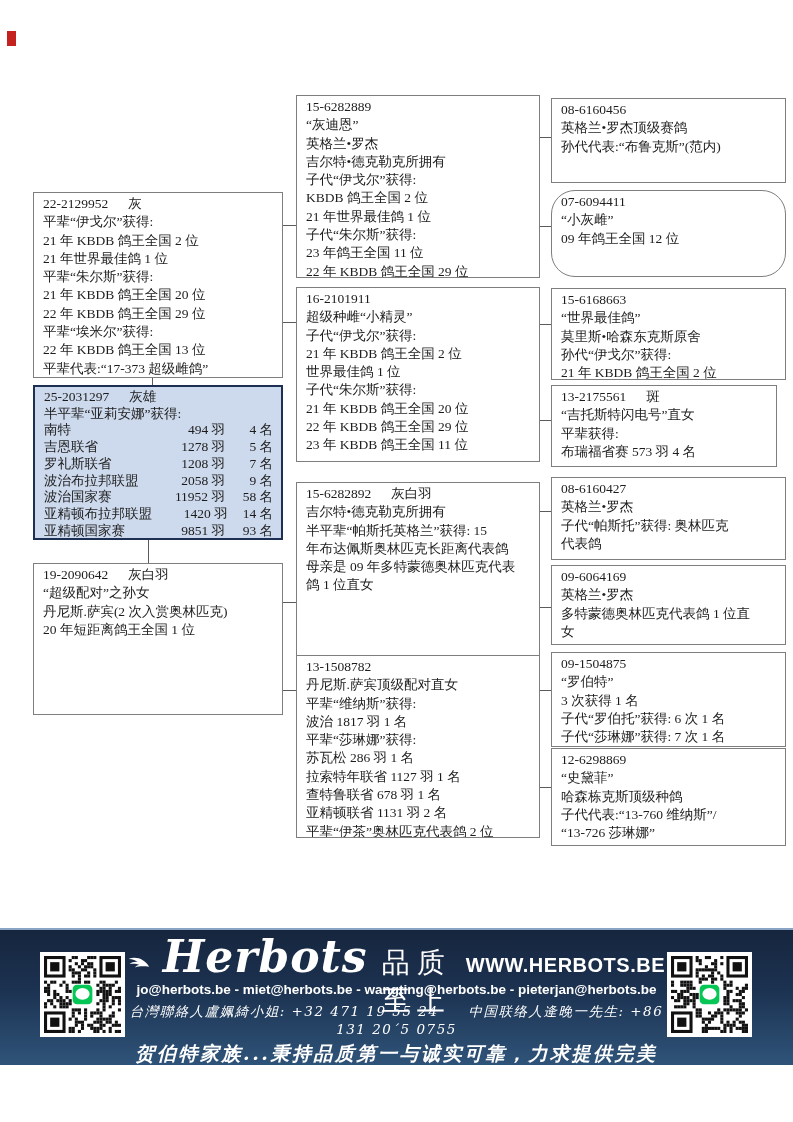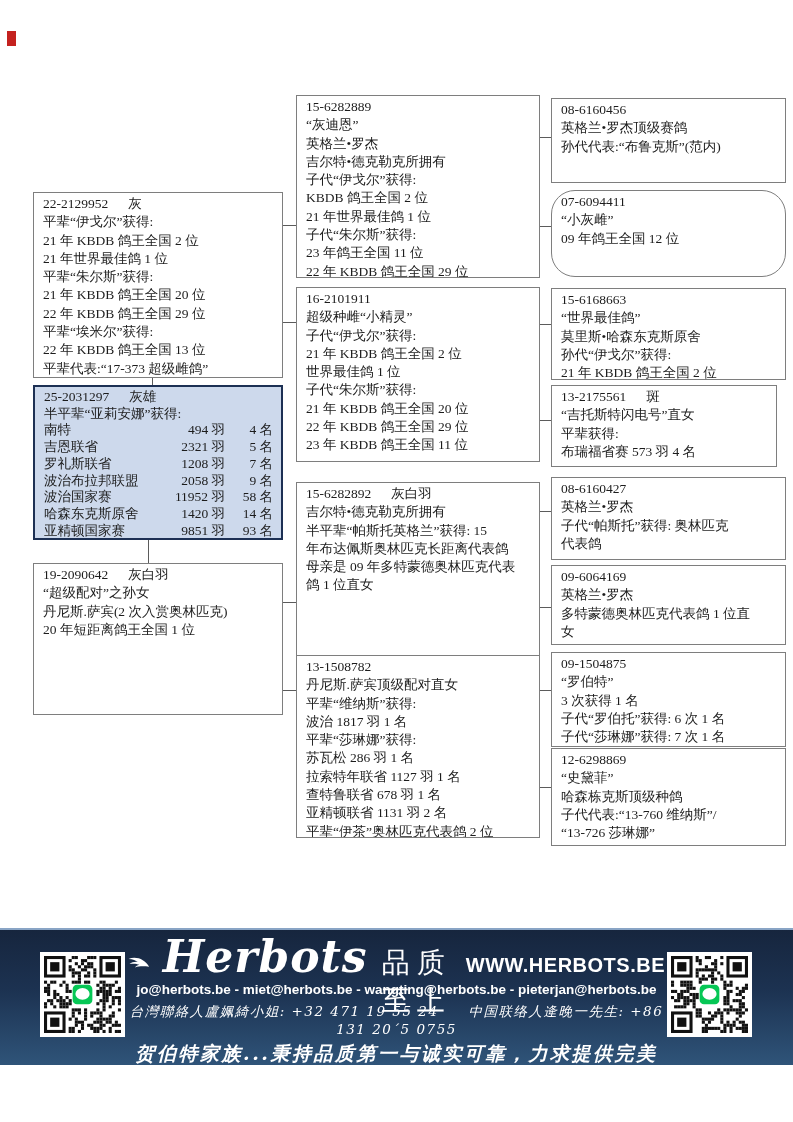--- a/index.html
+++ b/index.html
@@ -60,40 +60,40 @@
       <div class="box highlight" style="left: 33px; top: 385px; width: 250px; height: 155px;">
         <div class="line hdr"><span class="ring">25-2031297</span><span class="color-label">灰雄</span></div>
         <div class="line">半平辈“亚莉安娜”获得:</div>
         <div class="res-row">
           <span class="res-race">南特</span>
           <span class="res-birds">494 羽</span>
           <span class="res-place">4 名</span>
         </div>
         <div class="res-row">
           <span class="res-race">吉恩联省</span>
-          <span class="res-birds">2321 羽</span>
+          <span class="res-birds">1278 羽</span>
           <span class="res-place">5 名</span>
         </div>
         <div class="res-row">
           <span class="res-race">罗礼斯联省</span>
           <span class="res-birds">1208 羽</span>
           <span class="res-place">7 名</span>
         </div>
         <div class="res-row">
           <span class="res-race">波治布拉邦联盟</span>
           <span class="res-birds">2058 羽</span>
           <span class="res-place">9 名</span>
         </div>
         <div class="res-row">
           <span class="res-race">波治国家赛</span>
           <span class="res-birds">11952 羽</span>
           <span class="res-place">58 名</span>
         </div>
         <div class="res-row">
-          <span class="res-race">哈森东克斯原舍</span>
+          <span class="res-race">亚精顿布拉邦联盟</span>
           <span class="res-birds">1420 羽</span>
           <span class="res-place">14 名</span>
         </div>
         <div class="res-row">
           <span class="res-race">亚精顿国家赛</span>
           <span class="res-birds">9851 羽</span>
           <span class="res-place">93 名</span>
         </div>
       </div>
       <div class="box" style="left: 33px; top: 563px; width: 250px; height: 152px;">

